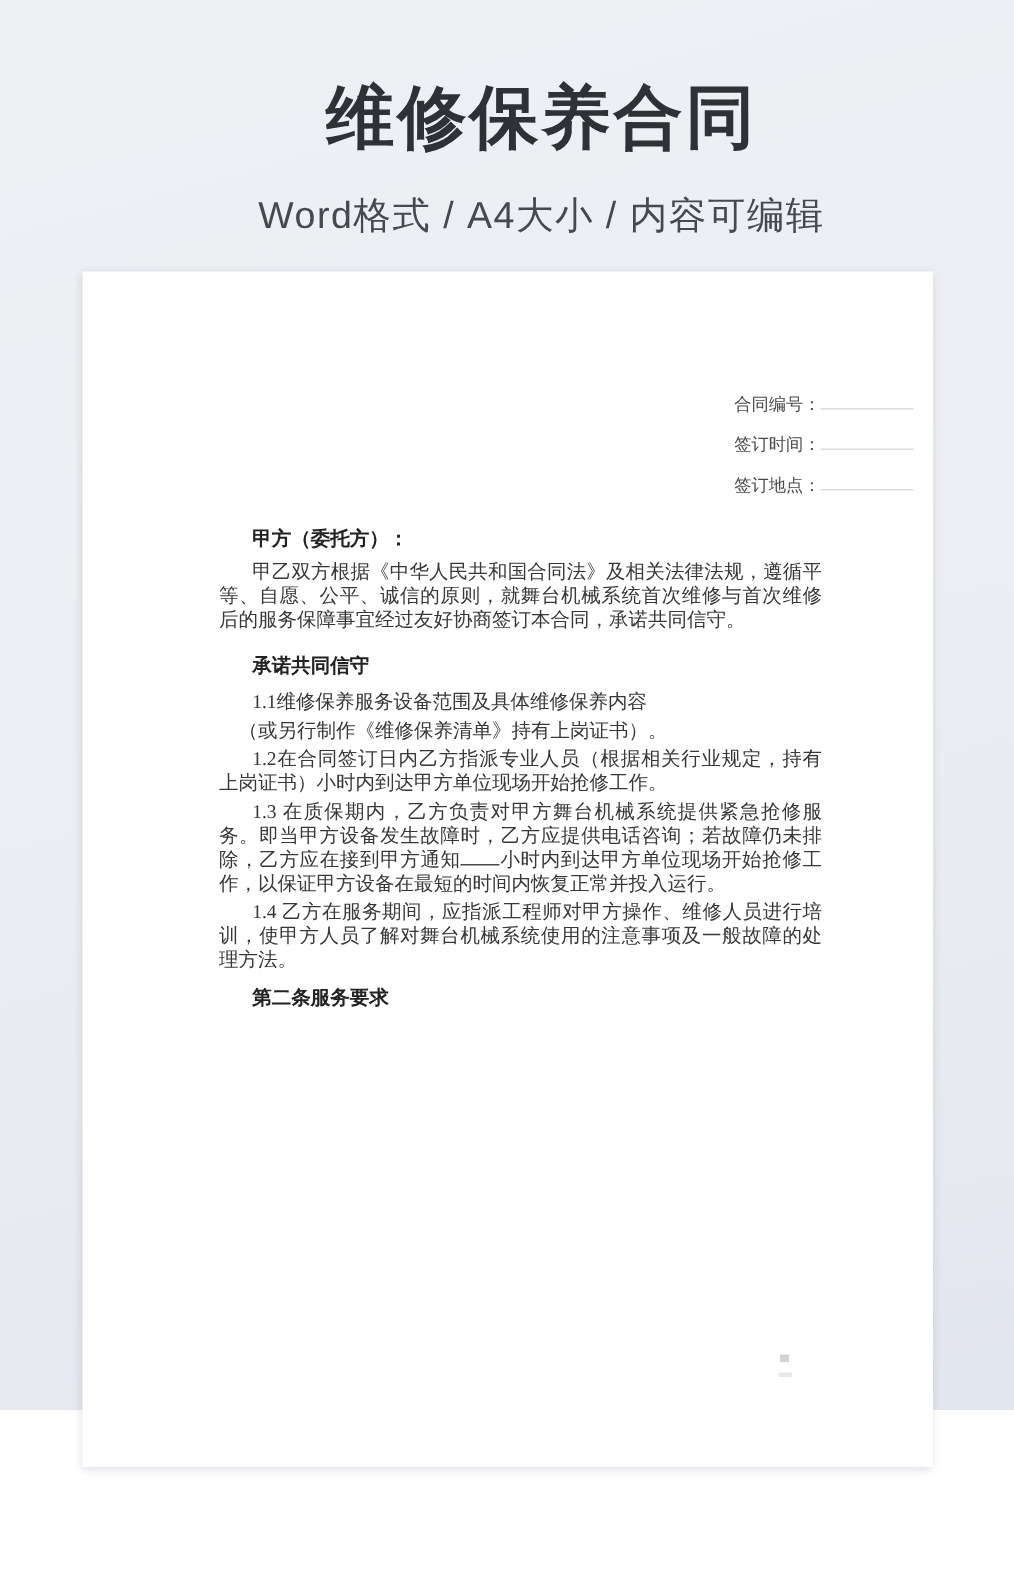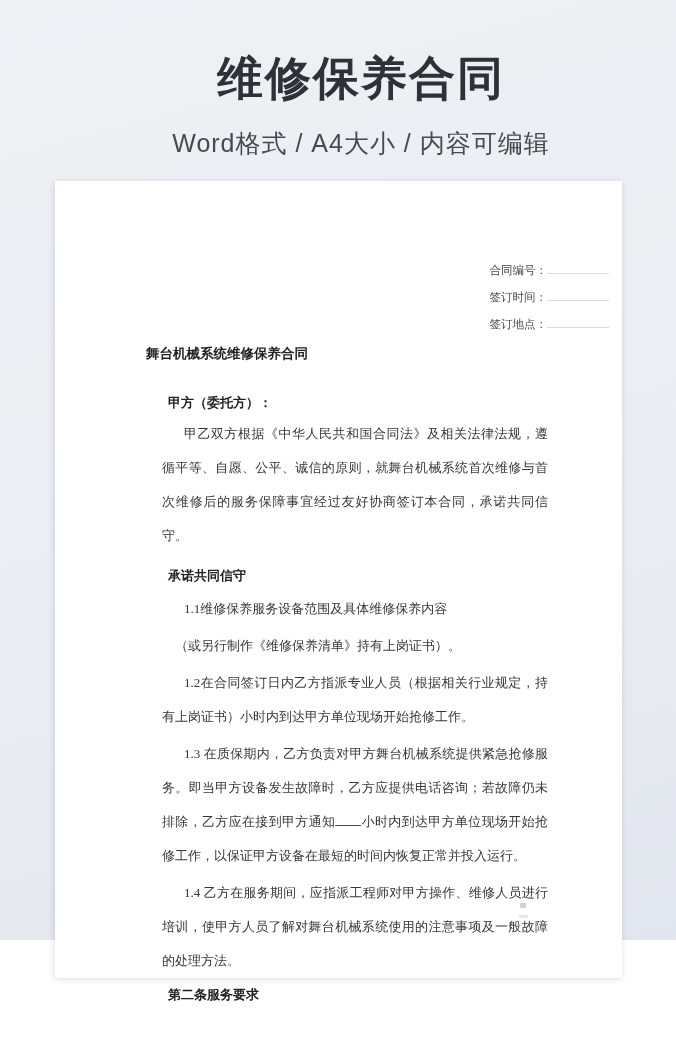--- a/index.html
+++ b/index.html
@@ -72,21 +72,21 @@
     line-height:18px;
     margin-bottom:26px;
   }
   .party {
     font-weight:700;
     color:#222;
     line-height:28px;
     text-indent:1.7em;
   }
   .party-b { margin-bottom:17px; }
-  .para { line-height:34px; margin-bottom:3px;margin-left:16px; }
+  .para { line-height:16px; margin-bottom:3px; }
   .indent { text-indent:1.7em; }
   .note-indent { text-indent:1em; }
   .heading {
     font-weight:700;
     color:#222;
     line-height:27px;
     text-indent:1.7em;
     margin-bottom:3px;
   }
   .heading-first { margin-top:9px; }
@@ -135,21 +135,20 @@
       </div>
       <div class="meta-row">
         <span>签订时间：</span><span class="meta-blank"></span>
       </div>
       <div class="meta-row">
         <span>签订地点：</span><span class="meta-blank"></span>
       </div>
     </div>
 
     <div class="doc">
-      <p class="doc-title">舞台机械系统维修保养合同</p>
 
       <p class="party party-a">甲方（委托方）：</p>
 
       <p class="para indent">甲乙双方根据《中华人民共和国合同法》及相关法律法规，遵循平等、自愿、公平、诚信的原则，就舞台机械系统首次维修与首次维修后的服务保障事宜经过友好协商签订本合同，承诺共同信守。</p>
 
       <p class="heading heading-first">承诺共同信守</p>
 
       <p class="para indent">1.1维修保养服务设备范围及具体维修保养内容</p>
       <p class="para note-indent">（或另行制作《维修保养清单》持有上岗证书）。</p>
 

